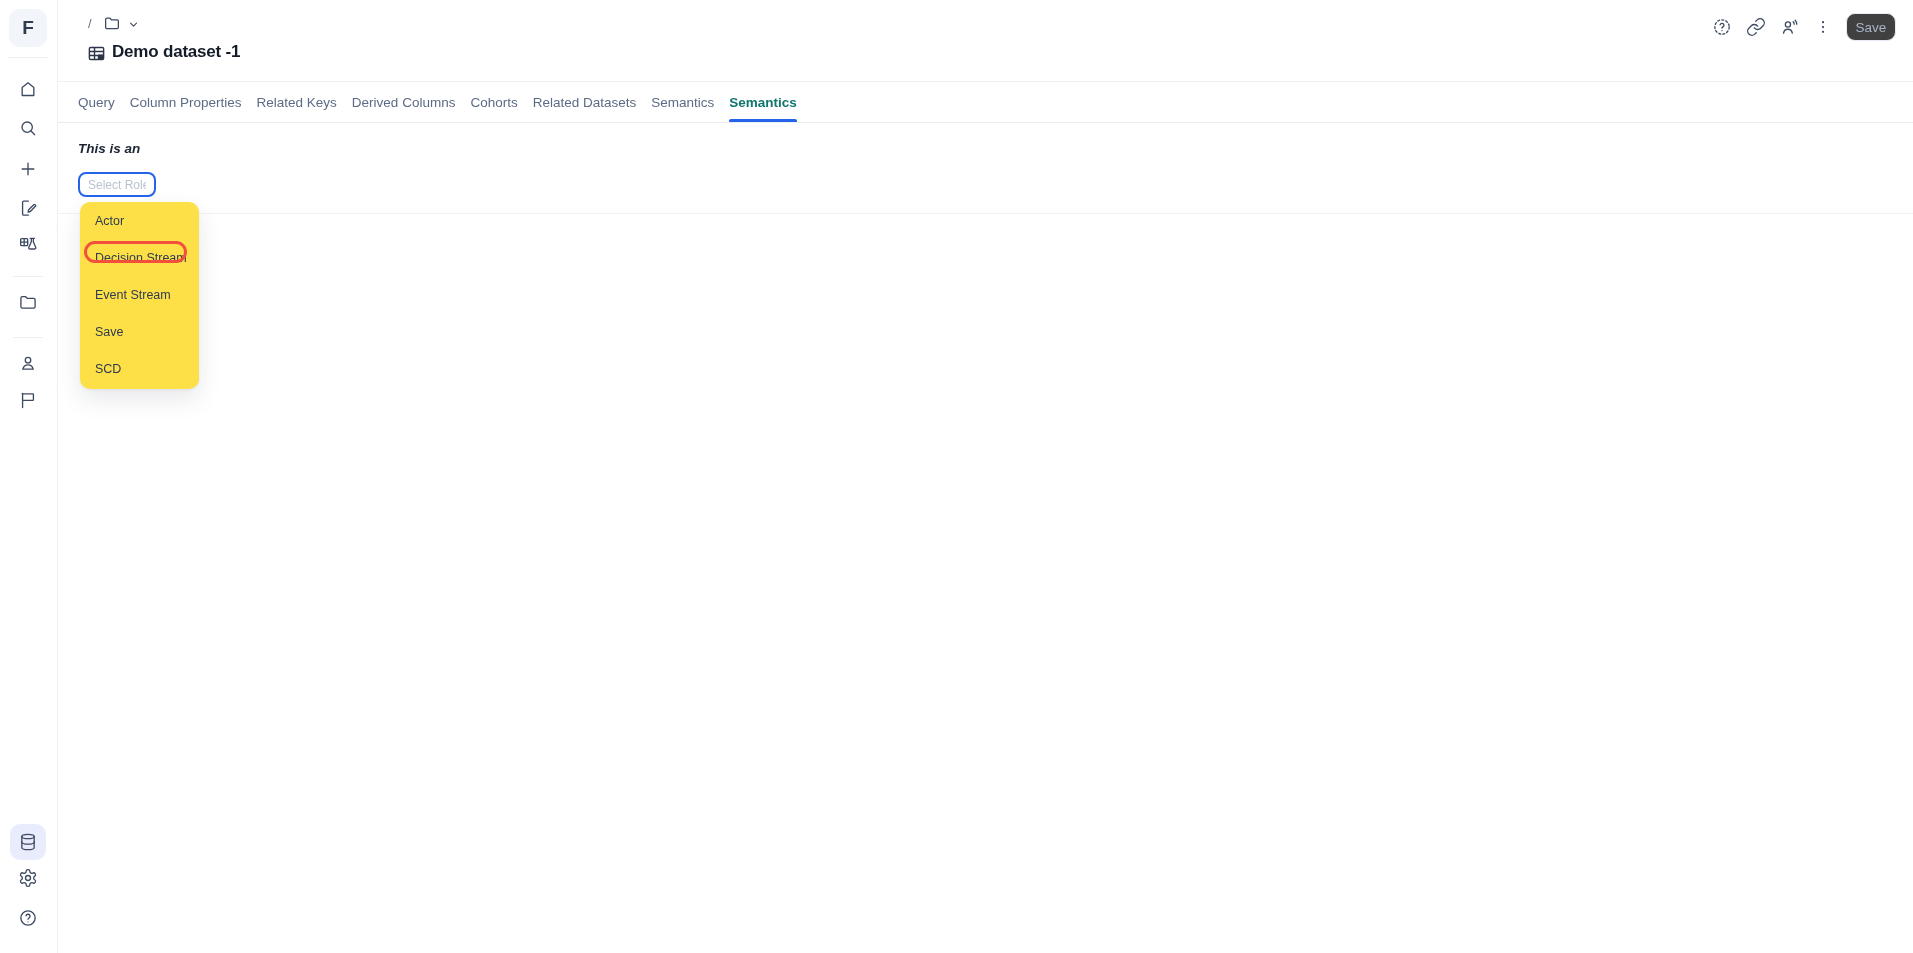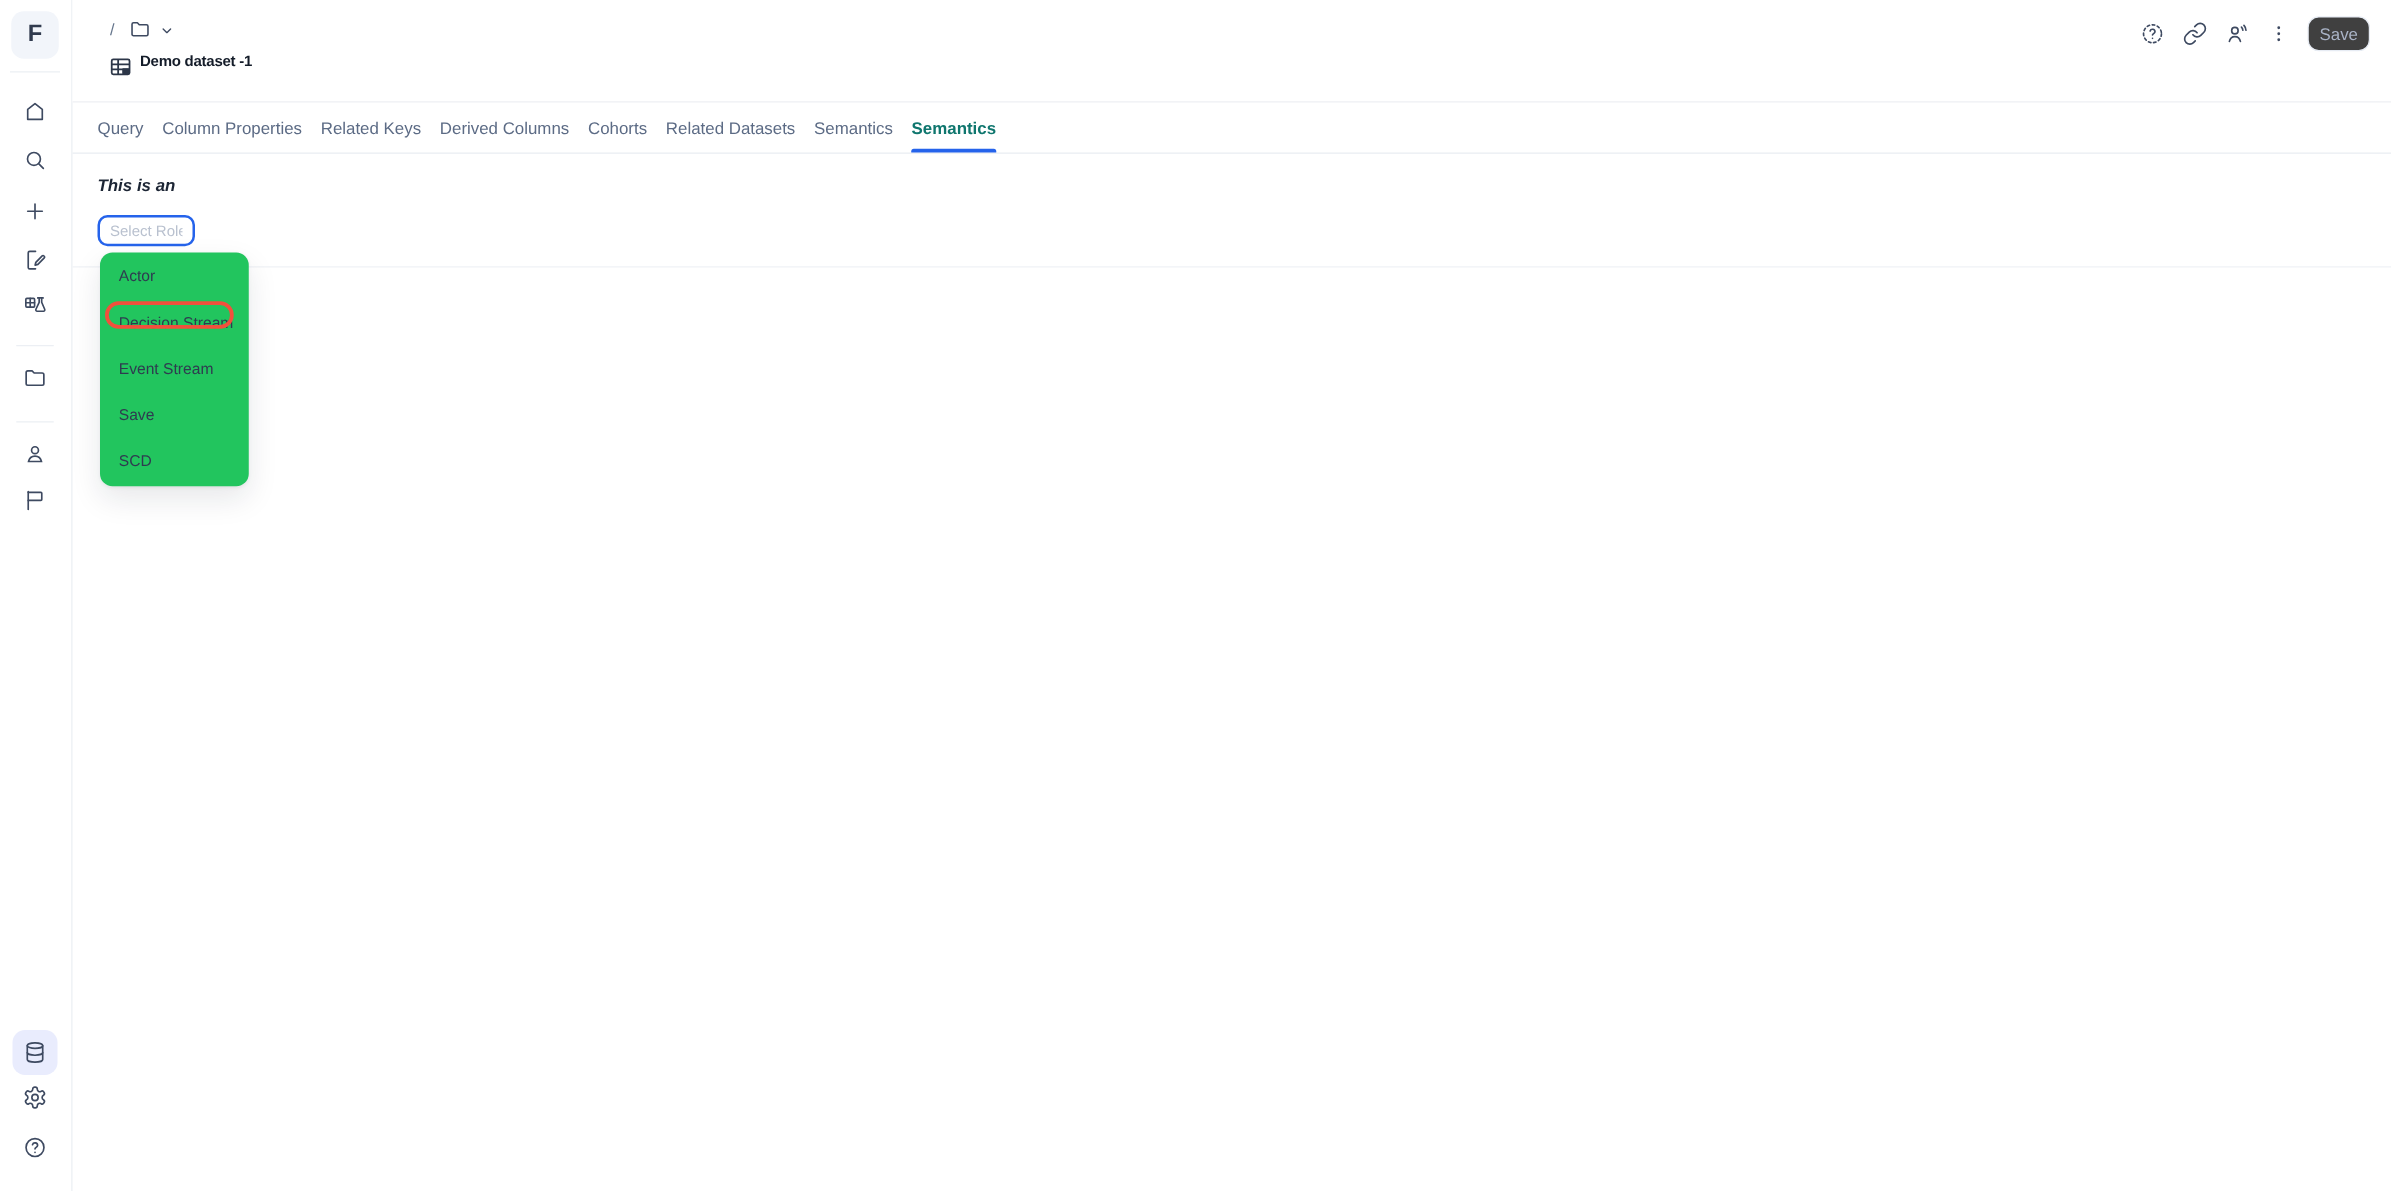--- a/index.html
+++ b/index.html
@@ -30,21 +30,21 @@
   .db-tile{position:absolute;left:10px;top:824px;width:36px;height:36px;border-radius:10px;
     background:var(--active-tile-bg);display:flex;align-items:center;justify-content:center;}
 
   
   #header{position:absolute;left:58px;top:0;right:0;height:82px;background:#fff;
     border-bottom:1px solid #eef0f4;}
   .crumb-slash{position:absolute;left:30px;top:16px;font-size:13px;color:#64748b;}
   .crumb-folder{position:absolute;left:45px;top:14px;}
   .crumb-chev{position:absolute;left:69px;top:18px;}
   .title-icon{position:absolute;left:29px;top:44px;}
-  .page-title{position:absolute;left:54px;top:42px;font-size:12px;font-weight:700;
+  .page-title{position:absolute;left:54px;top:42px;font-size:17px;font-weight:700;
     letter-spacing:-0.2px;color:#141c29;}
   .hdr-actions{position:absolute;right:17px;top:13px;display:flex;align-items:center;gap:14px;}
   .save-btn{width:50px;height:28px;border-radius:9px;background:#404040;border:1px solid #e7ecf4;
     color:#a9b3c6;font-size:13.5px;font-weight:500;font-family:inherit;}
 
   
   #tabs{position:absolute;left:58px;top:82px;right:0;height:41px;border-bottom:1px solid var(--line);
     display:flex;align-items:stretch;gap:15px;padding-left:20px;}
   .tab{display:flex;align-items:center;font-size:13.5px;color:var(--muted);cursor:pointer;
     position:relative;white-space:nowrap;}
@@ -54,21 +54,21 @@
 
   
   #content{position:absolute;left:58px;top:123px;right:0;bottom:0;}
   .field-label{position:absolute;left:20px;top:18px;font-size:13.5px;font-weight:700;color:#1c2534;font-style:italic;}
   .role-input{position:absolute;left:20px;top:49px;width:78px;height:25px;
     border:2px solid var(--accent-blue);border-radius:8px;outline:none;
     font-size:12px;color:#33405a;padding:0 8px;font-family:inherit;background:#fff;z-index:1;}
   .role-input::placeholder{color:#b9c1cf;}
   .section-div{position:absolute;left:0;top:90px;right:0;height:1px;background:var(--line-faint);}
 
-  .dropdown{position:absolute;left:22px;top:79px;width:119px;height:187px;background:#22c55e;
+  .dropdown{position:absolute;left:22px;top:79px;width:119px;height:187px;background:#fde047;
     border-radius:10px;box-shadow:0 1px 3px rgba(18,28,50,.06),0 10px 24px rgba(18,28,50,.10);
     z-index:2;padding-top:1px;}
   .dd-option{height:37px;line-height:37px;padding-left:15px;font-size:12.5px;color:#2f3b50;
     cursor:pointer;white-space:nowrap;}
   .hl-ring{position:absolute;left:4px;top:39px;width:103px;height:22px;
     border:3px solid var(--highlight-red);border-radius:13px;pointer-events:none;}
 </style>
 </head>
 <body>
 

